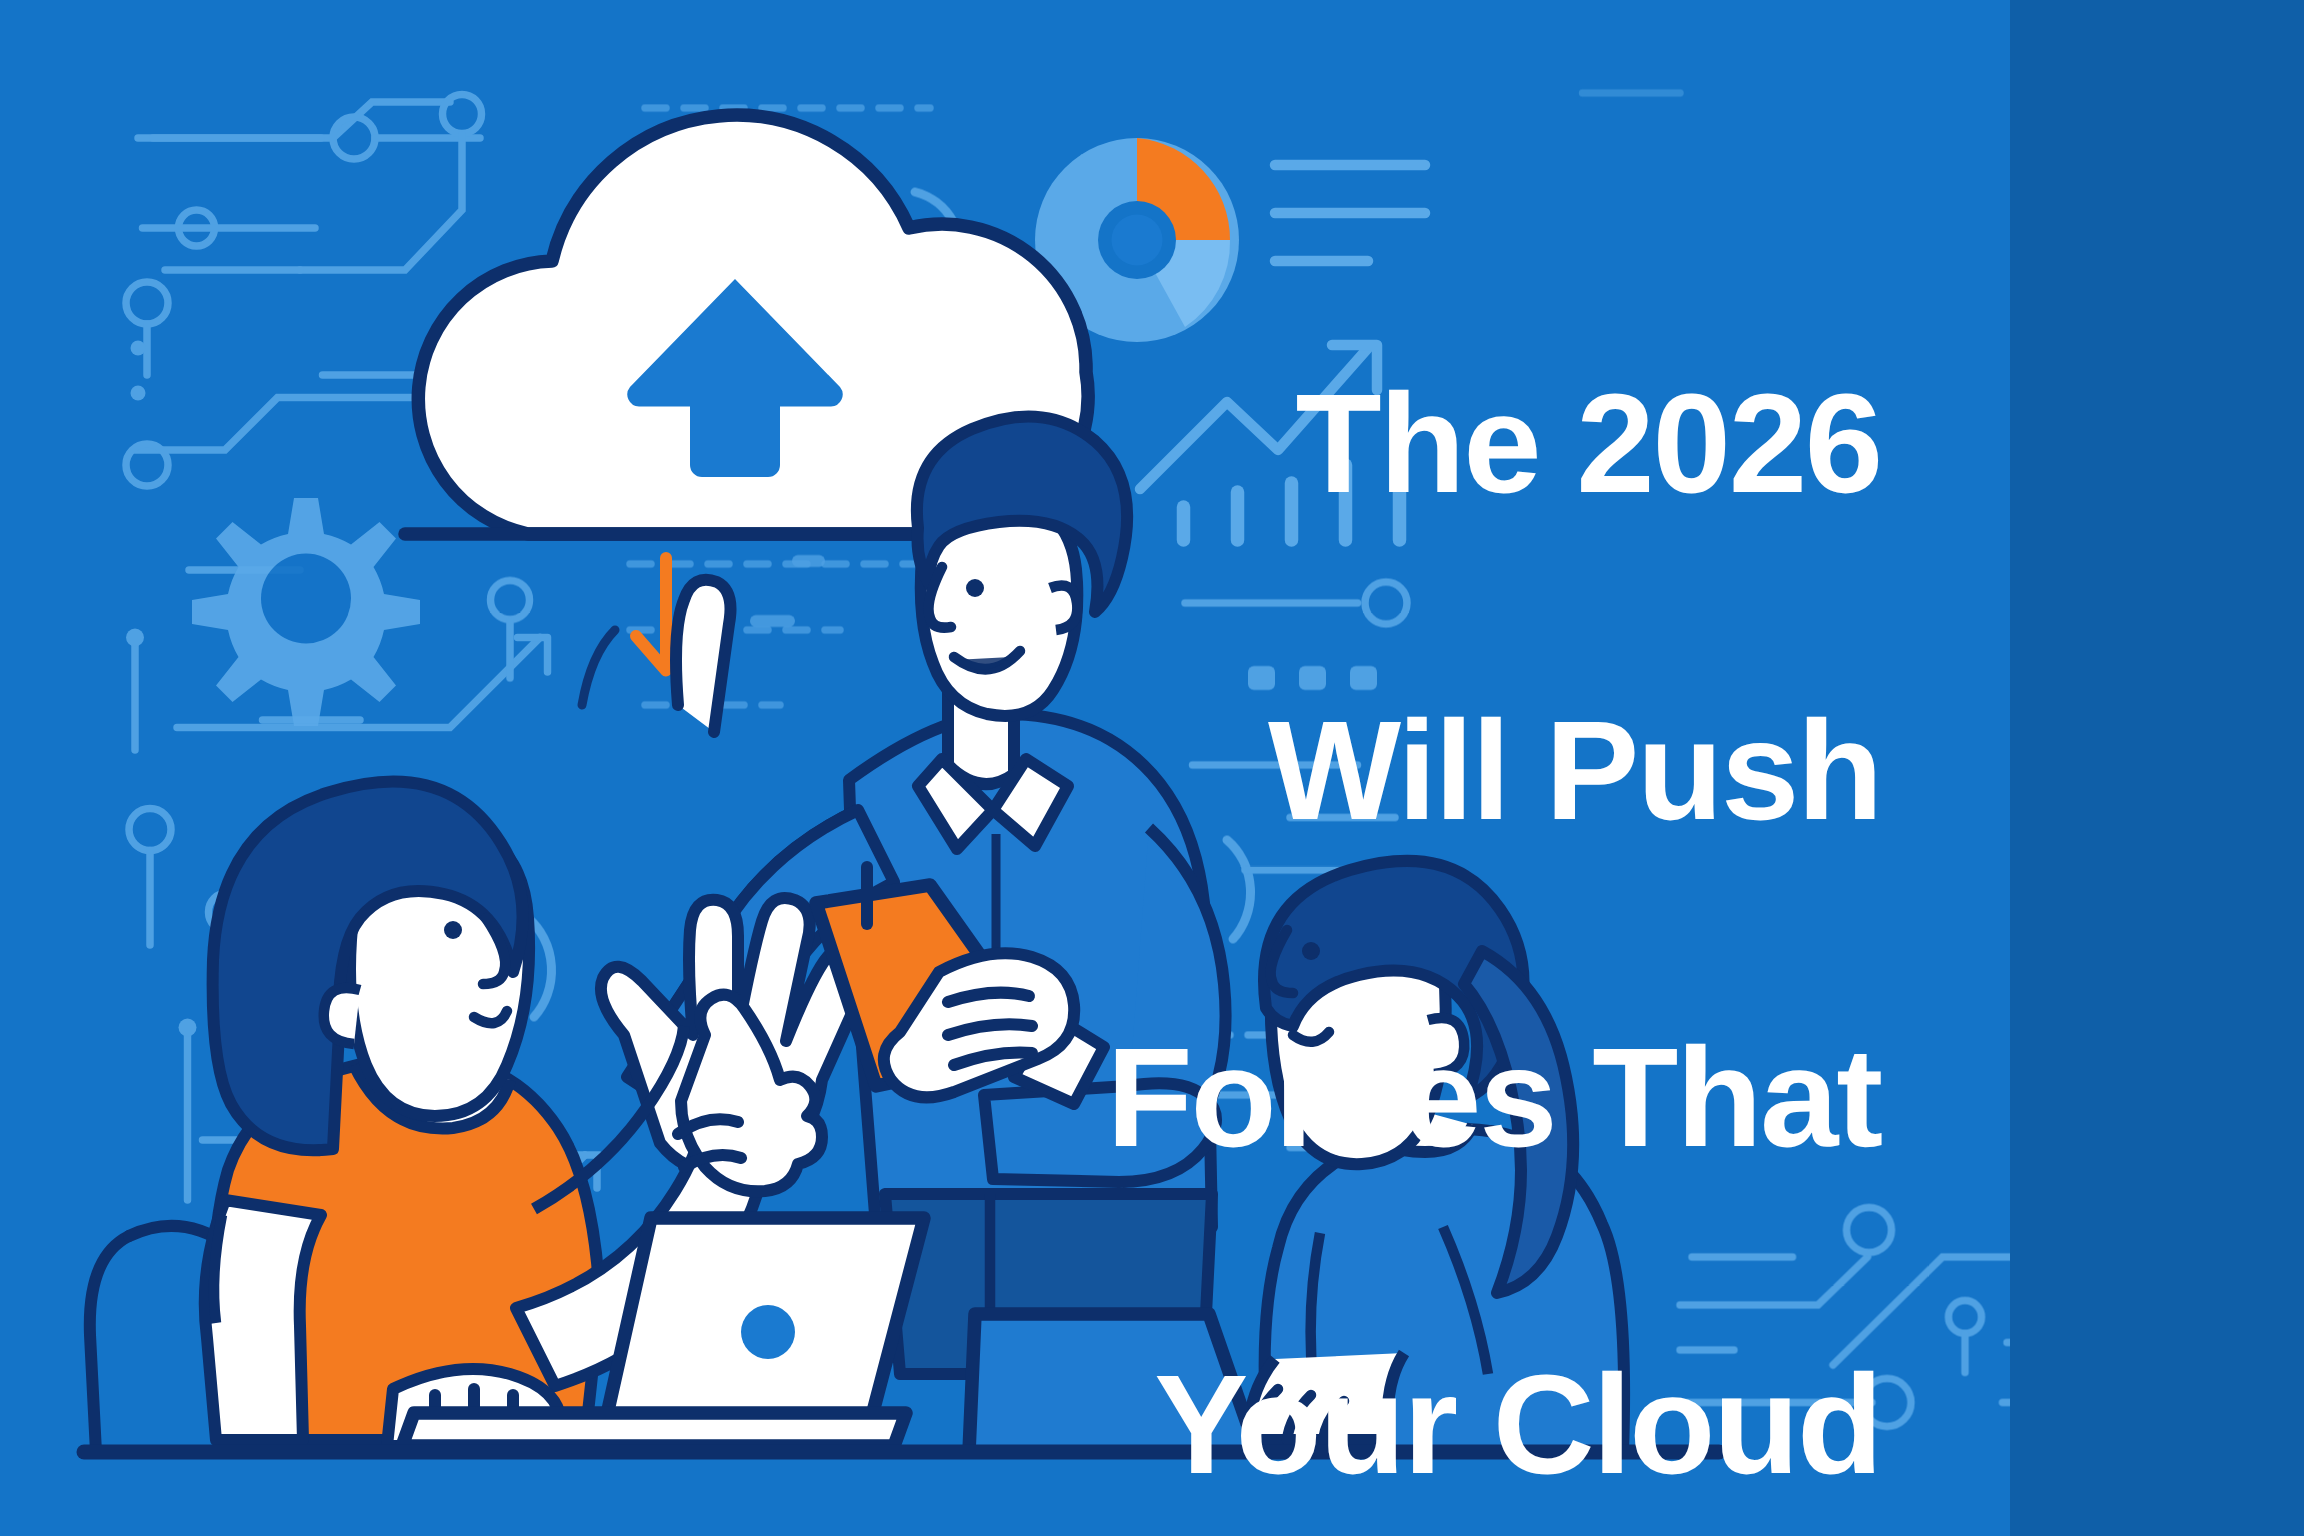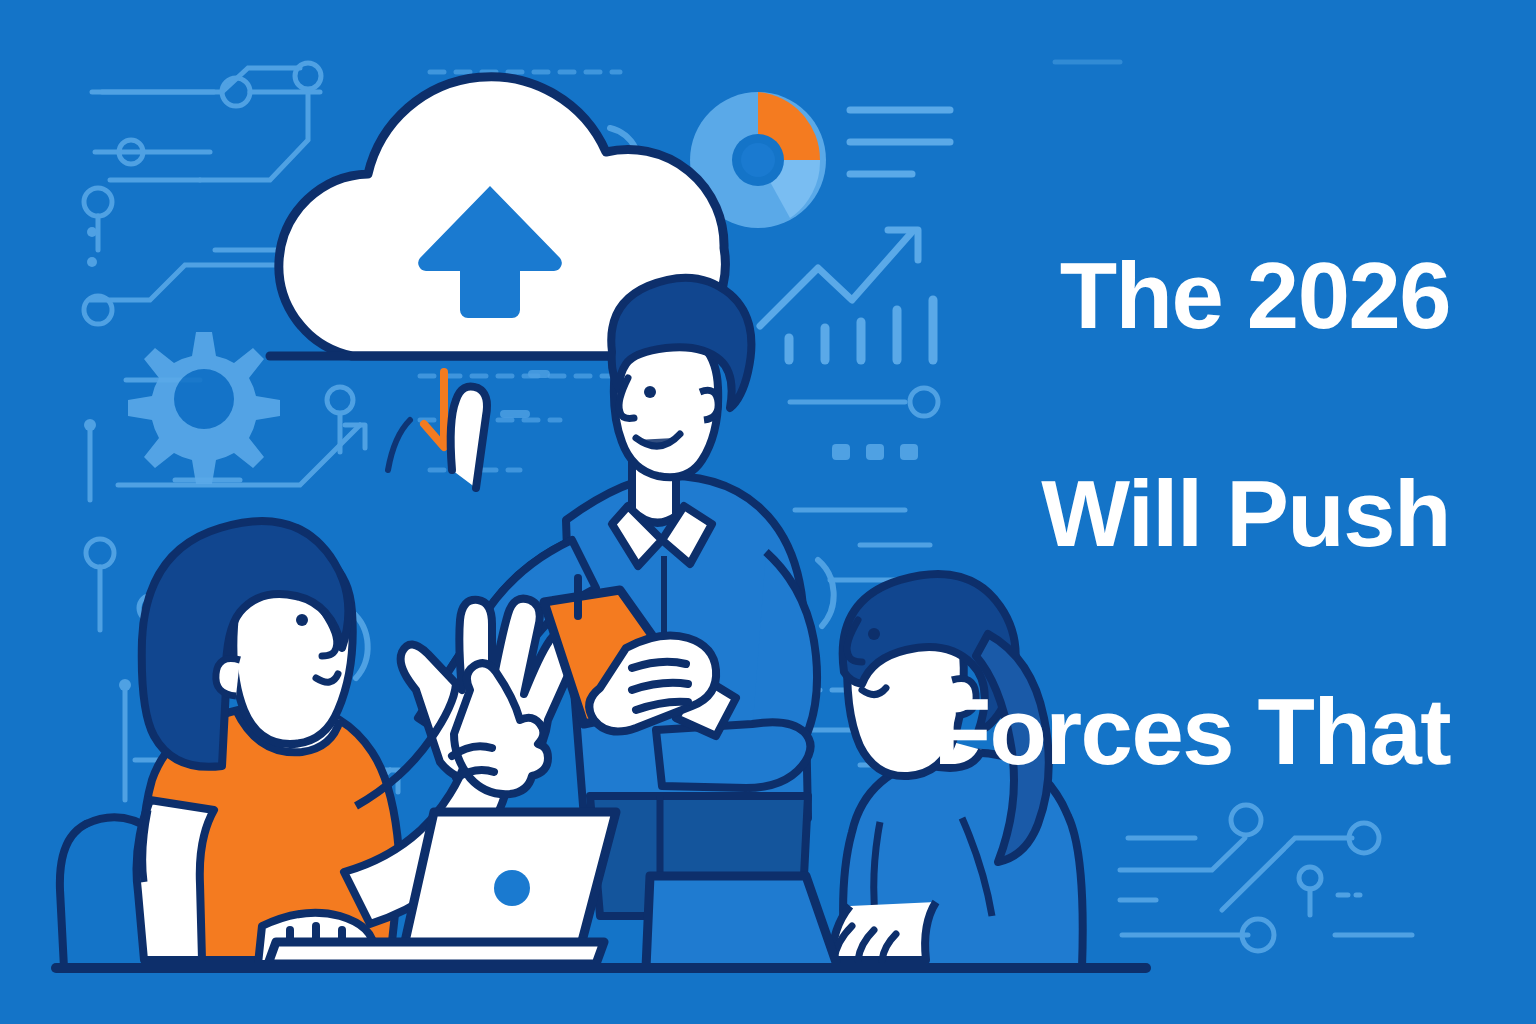--- a/index.html
+++ b/index.html
@@ -5,21 +5,21 @@
   html, body {
     margin: 0;
     padding: 0;
     background: #0f5fa8;
   }
   body {
     font-family: "Liberation Sans", sans-serif;
   }
   #stage {
     position: relative;
-    width: 1536px;
+    width: 1340px;
     height: 1024px;
     overflow: hidden;
     background: #1474c8;
   }
   #art {
     position: absolute;
     inset: 0;
     width: 1536px;
     height: 1024px;
   }
@@ -316,17 +316,18 @@
     </g>
 
     <path d="M56 968 H1146" stroke="#0d2f6b" stroke-width="10" stroke-linecap="round" fill="none"></path>
 
   </svg>
 
   <div id="headline">
     <span class="hl-line">The 2026</span>
     <span class="hl-line">Will Push</span>
     <span class="hl-line">Forces That</span>
+    <span class="hl-line">Your Cloud</span>
     
     
   </div>
 
 </div>
 
 </body></html>

